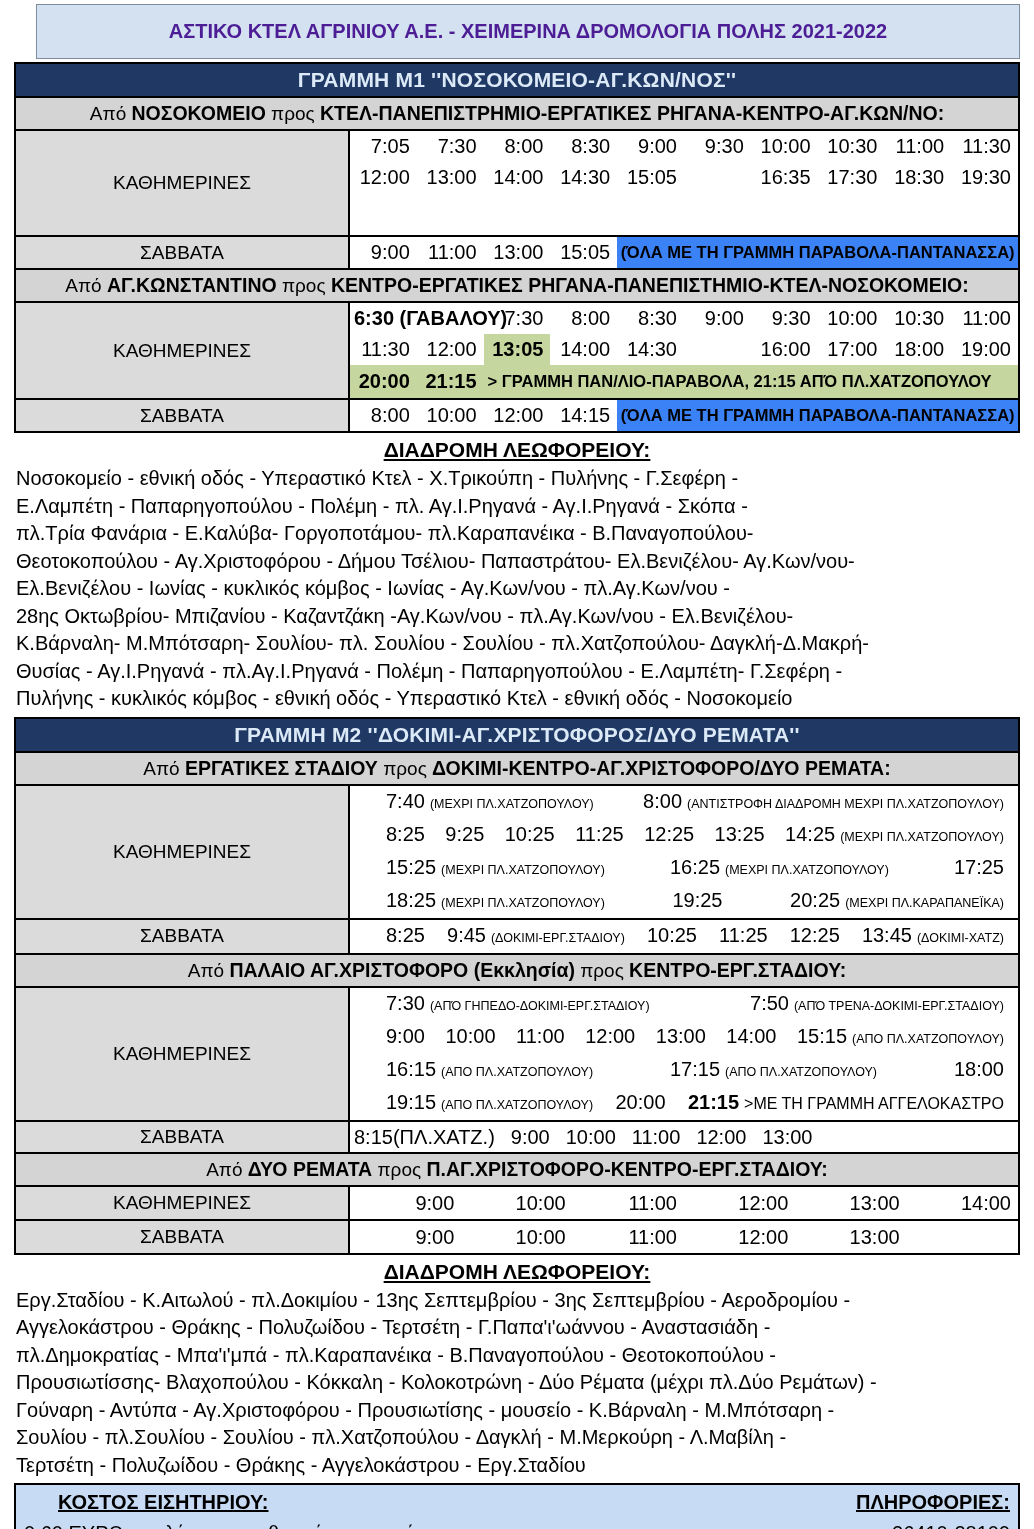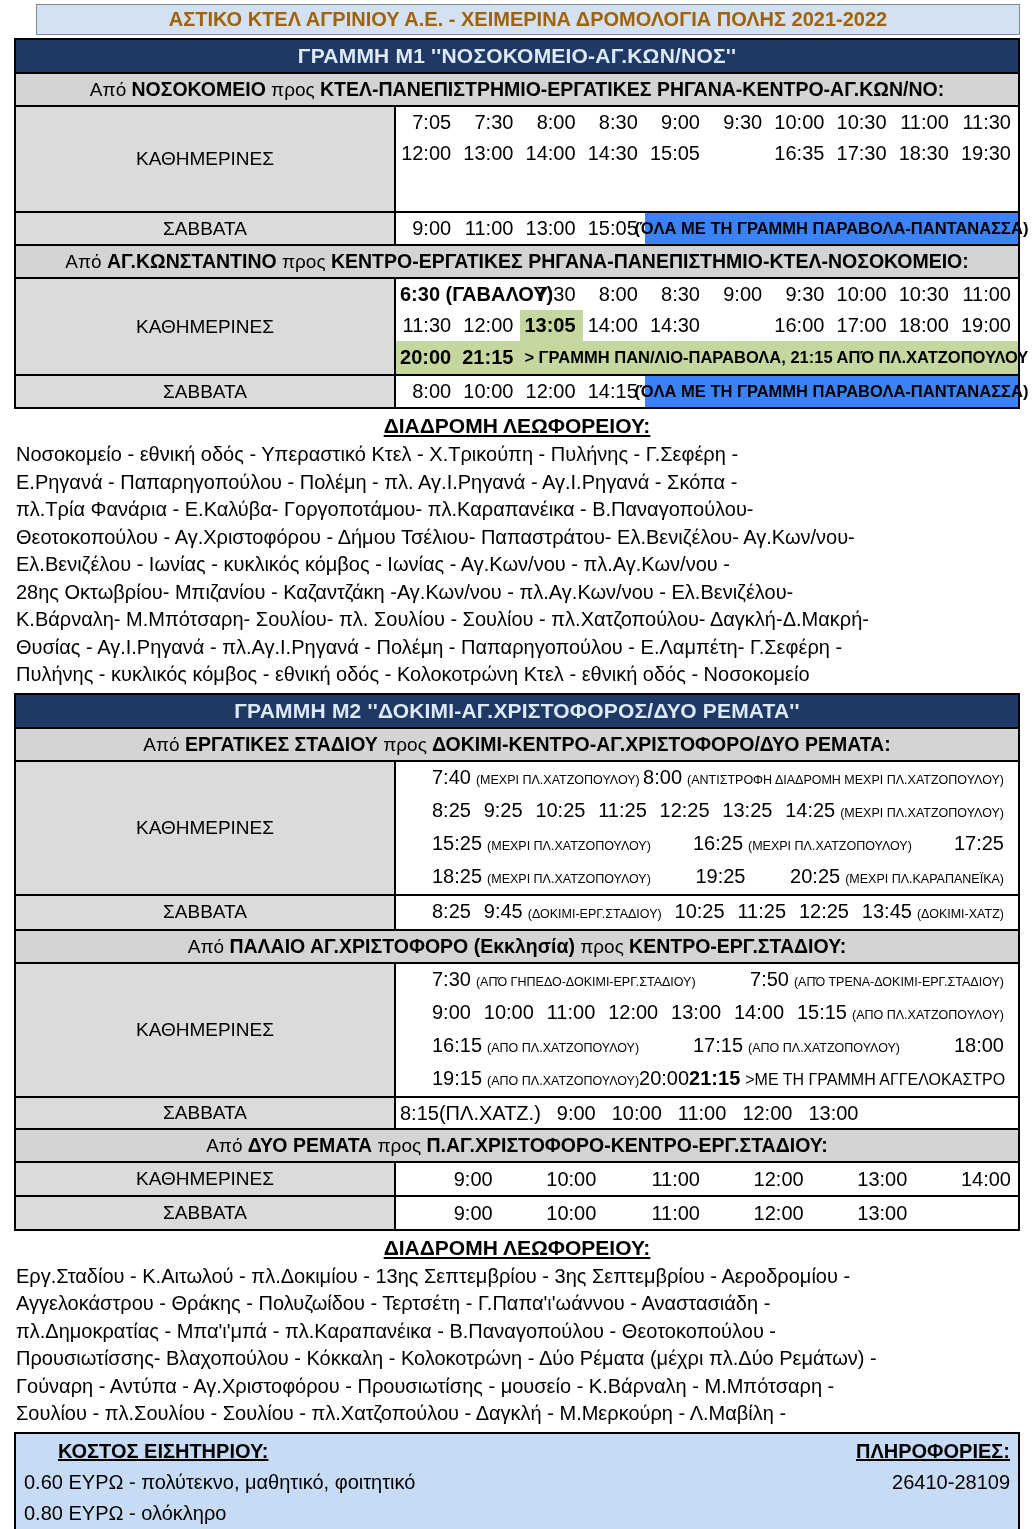--- a/index.html
+++ b/index.html
@@ -1,34 +1,34 @@
 <!DOCTYPE html>
 <html><head>
 <meta charset="utf-8">
 <style>
   html,body{margin:0;padding:0;background:#fff;}
   body{width:1034px;font-family:"Liberation Sans", sans-serif;color:#000;-webkit-font-smoothing:antialiased;}
   .b{font-weight:bold;}
   .u{text-decoration:underline;margin-left:34px;}
 
   .title-band{margin:4px 14px 3px 36px;background:#D3E1F1;border:1px solid #7f8c9f;
-    text-align:center;font-weight:bold;font-size:20px;padding:3px 0;color:#a16207;}
+    text-align:center;font-weight:bold;font-size:20px;padding:15px 0;color:#4c1d95;}
 
   .sheet{margin:0 14px;border:2px solid #000;}
   .sheet > *{border-bottom:2px solid #000;}
   .sheet > *:last-child{border-bottom:none;}
 
   .line-header{background:#1F3864;color:#DCE9F7;font-weight:bold;font-size:21px;
     text-align:center;padding:4px 0;letter-spacing:.2px;}
 
   .dir-header{background:#D4D4D4;font-size:19px;text-align:center;padding:4px 0;}
   .dir-header b{font-size:19.5px;}
 
   .trow{display:flex;align-items:stretch;}
-  .lbl{width:380px;box-sizing:border-box;background:#DBDBDB;border-right:2px solid #000;
+  .lbl{width:334px;box-sizing:border-box;background:#DBDBDB;border-right:2px solid #000;
     display:flex;align-items:center;justify-content:center;font-size:19px;flex:none;}
   .tarea{flex:1;display:flex;flex-direction:column;justify-content:center;min-width:0;}
 
   .grid10{display:grid;grid-template-columns:repeat(10,1fr);font-size:20px;line-height:31px;}
   .grid6{display:grid;grid-template-columns:repeat(6,1fr);font-size:20px;line-height:32px;}
   .tcell{text-align:right;padding-right:7px;white-space:nowrap;}
   .tcell.left{text-align:left;padding-left:4px;padding-right:0;}
   .tcell.hl{background:#C5D79E;font-weight:bold;}
   .ncell{background:#3b82f6;font-weight:bold;font-size:16.5px;display:flex;
     align-items:center;justify-content:center;white-space:nowrap;}
@@ -164,28 +164,28 @@
           <div class="tcell">14:15</div>
           <div class="ncell" style="grid-column: span 6;">(ΌΛΑ ΜΕ ΤΗ ΓΡΑΜΜΗ ΠΑΡΑΒΟΛΑ-ΠΑΝΤΑΝΑΣΣΑ)</div>
         </div>
     </div>
   </div>
 </div>
 
 <div class="route-head">ΔΙΑΔΡΟΜΗ ΛΕΩΦΟΡΕΙΟΥ:</div>
 <div class="route-text">
     <div>Νοσοκομείο - εθνική οδός - Υπεραστικό Κτελ - Χ.Τρικούπη - Πυλήνης - Γ.Σεφέρη -</div>
-    <div>Ε.Ρηγανά - Παπαρηγοπούλου - Πολέμη - πλ. Αγ.Ι.Ρηγανά - Αγ.Ι.Ρηγανά - Σκόπα -</div>
+    <div>Ε.Λαμπέτη - Παπαρηγοπούλου - Πολέμη - πλ. Αγ.Ι.Ρηγανά - Αγ.Ι.Ρηγανά - Σκόπα -</div>
     <div>πλ.Τρία Φανάρια - Ε.Καλύβα- Γοργοποτάμου- πλ.Καραπανέικα - Β.Παναγοπούλου-</div>
     <div>Θεοτοκοπούλου - Αγ.Χριστοφόρου - Δήμου Τσέλιου- Παπαστράτου- Ελ.Βενιζέλου- Αγ.Κων/νου-</div>
     <div>Ελ.Βενιζέλου - Ιωνίας - κυκλικός κόμβος - Ιωνίας - Αγ.Κων/νου - πλ.Αγ.Κων/νου -</div>
     <div>28ης Οκτωβρίου- Μπιζανίου - Καζαντζάκη -Αγ.Κων/νου - πλ.Αγ.Κων/νου - Ελ.Βενιζέλου-</div>
     <div>Κ.Βάρναλη- Μ.Μπότσαρη- Σουλίου- πλ. Σουλίου - Σουλίου - πλ.Χατζοπούλου- Δαγκλή-Δ.Μακρή-</div>
     <div>Θυσίας - Αγ.Ι.Ρηγανά - πλ.Αγ.Ι.Ρηγανά - Πολέμη - Παπαρηγοπούλου - Ε.Λαμπέτη- Γ.Σεφέρη -</div>
-    <div>Πυλήνης - κυκλικός κόμβος - εθνική οδός - Κολοκοτρώνη Κτελ - εθνική οδός - Νοσοκομείο</div>
+    <div>Πυλήνης - κυκλικός κόμβος - εθνική οδός - Υπεραστικό Κτελ - εθνική οδός - Νοσοκομείο</div>
   </div>
 
 <div class="sheet">
   <div class="line-header">ΓΡΑΜΜΗ Μ2 ''ΔΟΚΙΜΙ-ΑΓ.ΧΡΙΣΤΟΦΟΡΟΣ/ΔΥΟ ΡΕΜΑΤΑ''</div>
 
   <div class="dir-header">
     <span>Από</span>
     <b>ΕΡΓΑΤΙΚΕΣ ΣΤΑΔΙΟΥ</b>
     <span>προς</span>
     <b>ΔΟΚΙΜΙ-ΚΕΝΤΡΟ-ΑΓ.ΧΡΙΣΤΟΦΟΡΟ/ΔΥΟ ΡΕΜΑΤΑ:</b>
@@ -421,20 +421,21 @@
 </div>
 
 <div class="route-head">ΔΙΑΔΡΟΜΗ ΛΕΩΦΟΡΕΙΟΥ:</div>
 <div class="route-text">
     <div>Εργ.Σταδίου - Κ.Αιτωλού - πλ.Δοκιμίου - 13ης Σεπτεμβρίου - 3ης Σεπτεμβρίου - Αεροδρομίου -</div>
     <div>Αγγελοκάστρου - Θράκης - Πολυζωίδου - Τερτσέτη - Γ.Παπα'ι'ωάννου - Αναστασιάδη -</div>
     <div>πλ.Δημοκρατίας - Μπα'ι'μπά - πλ.Καραπανέικα - Β.Παναγοπούλου - Θεοτοκοπούλου -</div>
     <div>Προυσιωτίσσης- Βλαχοπούλου - Κόκκαλη - Κολοκοτρώνη - Δύο Ρέματα (μέχρι πλ.Δύο Ρεμάτων) -</div>
     <div>Γούναρη - Αντύπα - Αγ.Χριστοφόρου - Προυσιωτίσης - μουσείο - Κ.Βάρναλη - Μ.Μπότσαρη -</div>
     <div>Σουλίου - πλ.Σουλίου - Σουλίου - πλ.Χατζοπούλου - Δαγκλή - Μ.Μερκούρη - Λ.Μαβίλη -</div>
+    <div>Τερτσέτη - Πολυζωίδου - Θράκης - Αγγελοκάστρου - Εργ.Σταδίου</div>
   </div>
 
 <div class="footer">
   <div class="f-row f-head">
     <span class="b u">ΚΟΣΤΟΣ ΕΙΣΗΤΗΡΙΟΥ:</span>
     <span class="b u">ΠΛΗΡΟΦΟΡΙΕΣ:</span>
   </div>
   <div class="f-row">
     <span>0.60 ΕΥΡΩ - πολύτεκνο, μαθητικό, φοιτητικό</span>
     <span>26410-28109</span>

